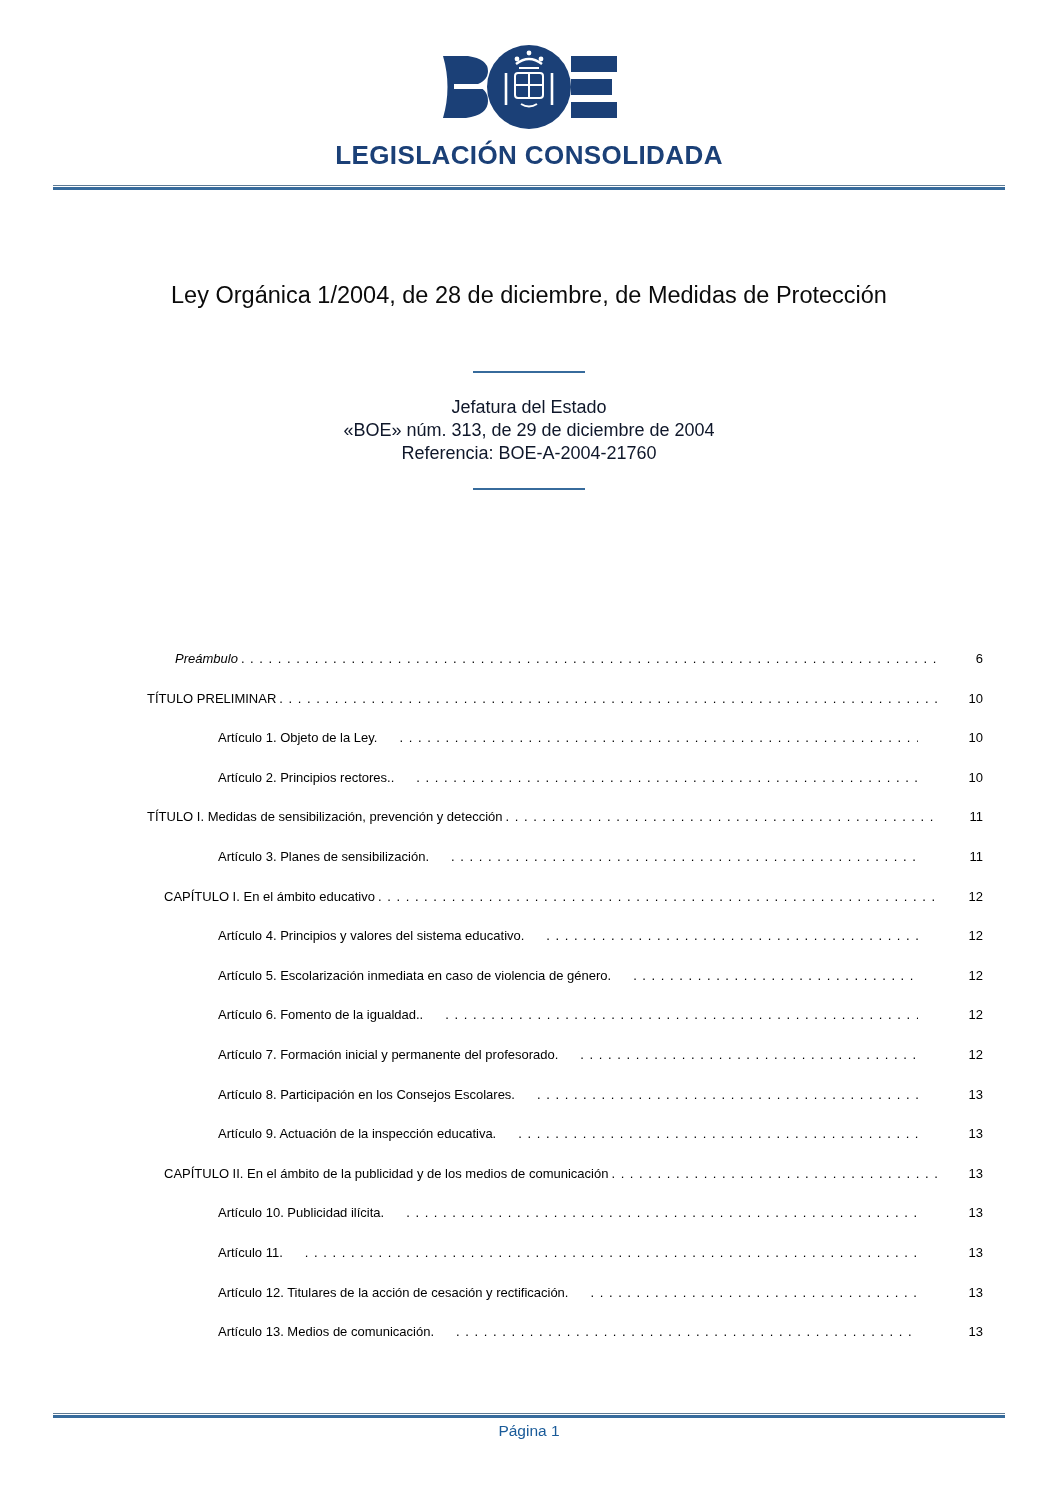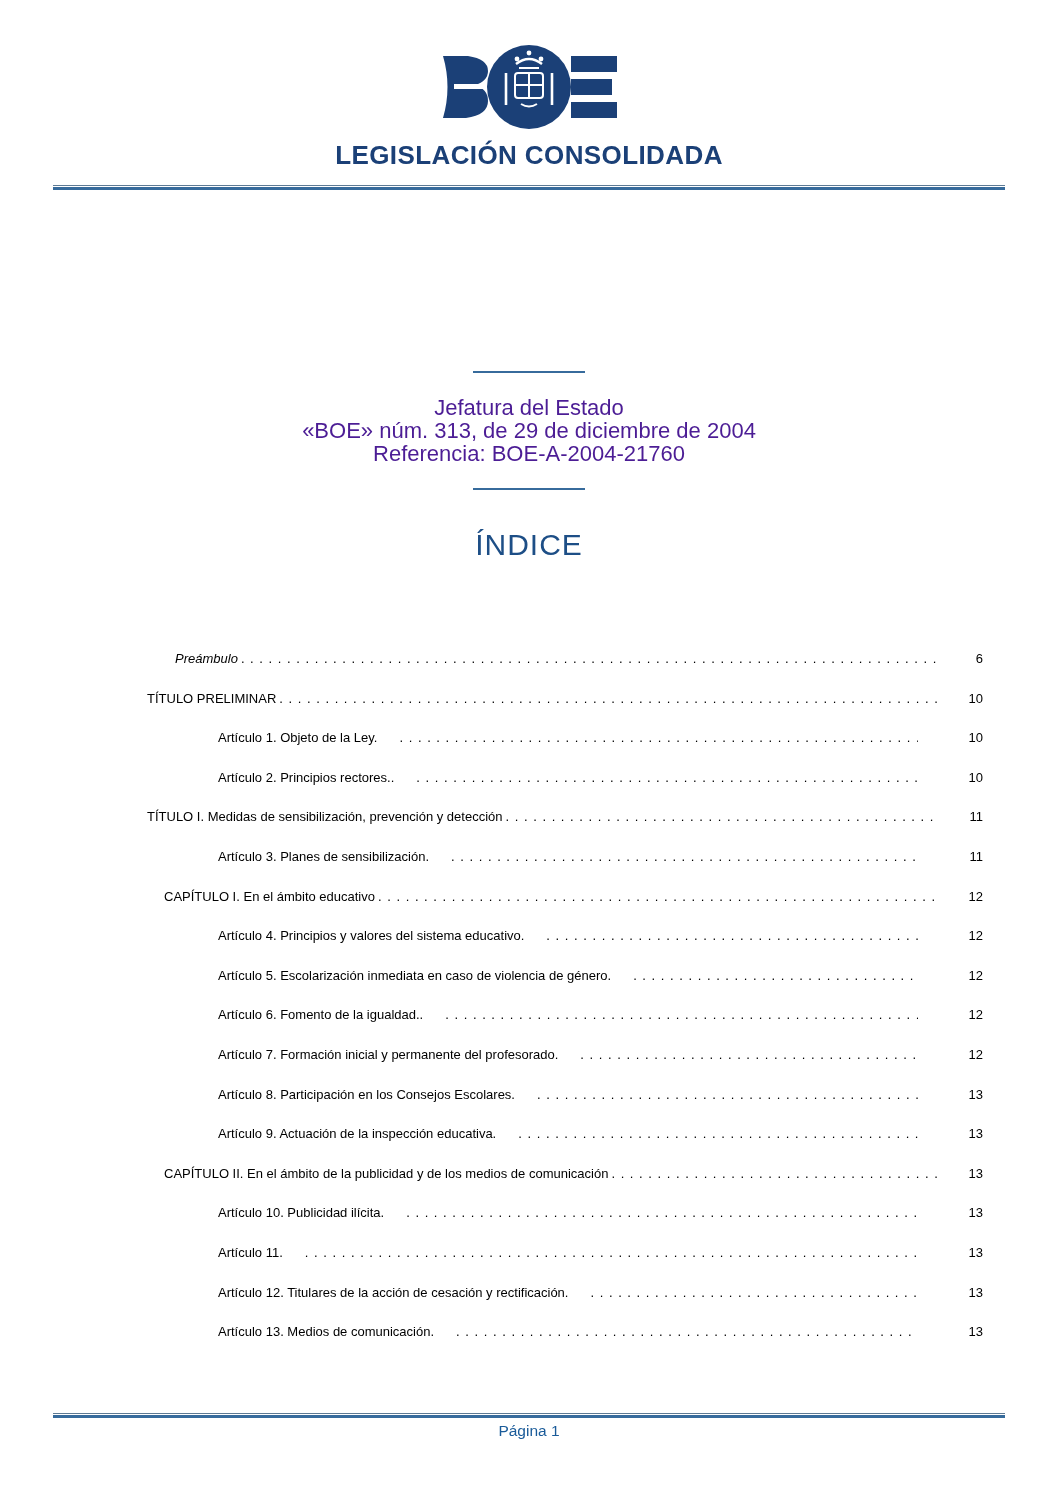--- a/index.html
+++ b/index.html
@@ -82,22 +82,22 @@
   .divider-1 { top: 371px; }
   .divider-2 { top: 488px; }
 
   
   .meta {
     position: absolute;
     top: 396px;
     left: 0;
     width: 100%;
     text-align: center;
-    color: #4c1d95;
-    font-size: 22px;
+    color: #0f172a;
+    font-size: 18px;
     line-height: 23px;
   }
 
   
   .indice {
     position: absolute;
     top: 528px;
     left: 0;
     width: 100%;
     text-align: center;
@@ -188,33 +188,33 @@
         <rect fill="#1b4077" x="130" y="60" width="46" height="16"></rect>
       </g>
     </svg>
   </div>
 
   <div class="brand">LEGISLACIÓN CONSOLIDADA</div>
 
   <div class="rule rule-top"></div>
 
   <div class="doc-title">
+    <div class="line">Ley Orgánica 1/2004, de 28 de diciembre, de Medidas de Protección</div>
   </div>
 
   <div class="divider divider-1"></div>
 
   <div class="meta">
     <div>Jefatura del Estado</div>
     <div>«BOE» núm. 313, de 29 de diciembre de 2004</div>
     <div>Referencia: BOE-A-2004-21760</div>
   </div>
 
   <div class="divider divider-2"></div>
 
-  <div class="indice">ÍNDICE</div>
 
   <div class="toc">
     <div class="toc-row lvl-preamble">
         <span class="toc-label">Preámbulo</span>
         <span class="dots">. . . . . . . . . . . . . . . . . . . . . . . . . . . . . . . . . . . . . . . . . . . . . . . . . . . . . . . . . . . . . . . . . . . . . . . . . . . . . . . . . . . . . . . . . . . . . . . . . . . . . . . . . . . . . . . . . . . . . . . . . . . . . . . . . . . . . . . . . . . . </span>
         <span class="pagenum">6</span>
       </div>
       <div class="toc-row lvl-titulo">
         <span class="toc-label">TÍTULO PRELIMINAR</span>
         <span class="dots">. . . . . . . . . . . . . . . . . . . . . . . . . . . . . . . . . . . . . . . . . . . . . . . . . . . . . . . . . . . . . . . . . . . . . . . . . . . . . . . . . . . . . . . . . . . . . . . . . . . . . . . . . . . . . . . . . . . . . . . . . . . . . . . . . . . . . . . . . . . . </span>

